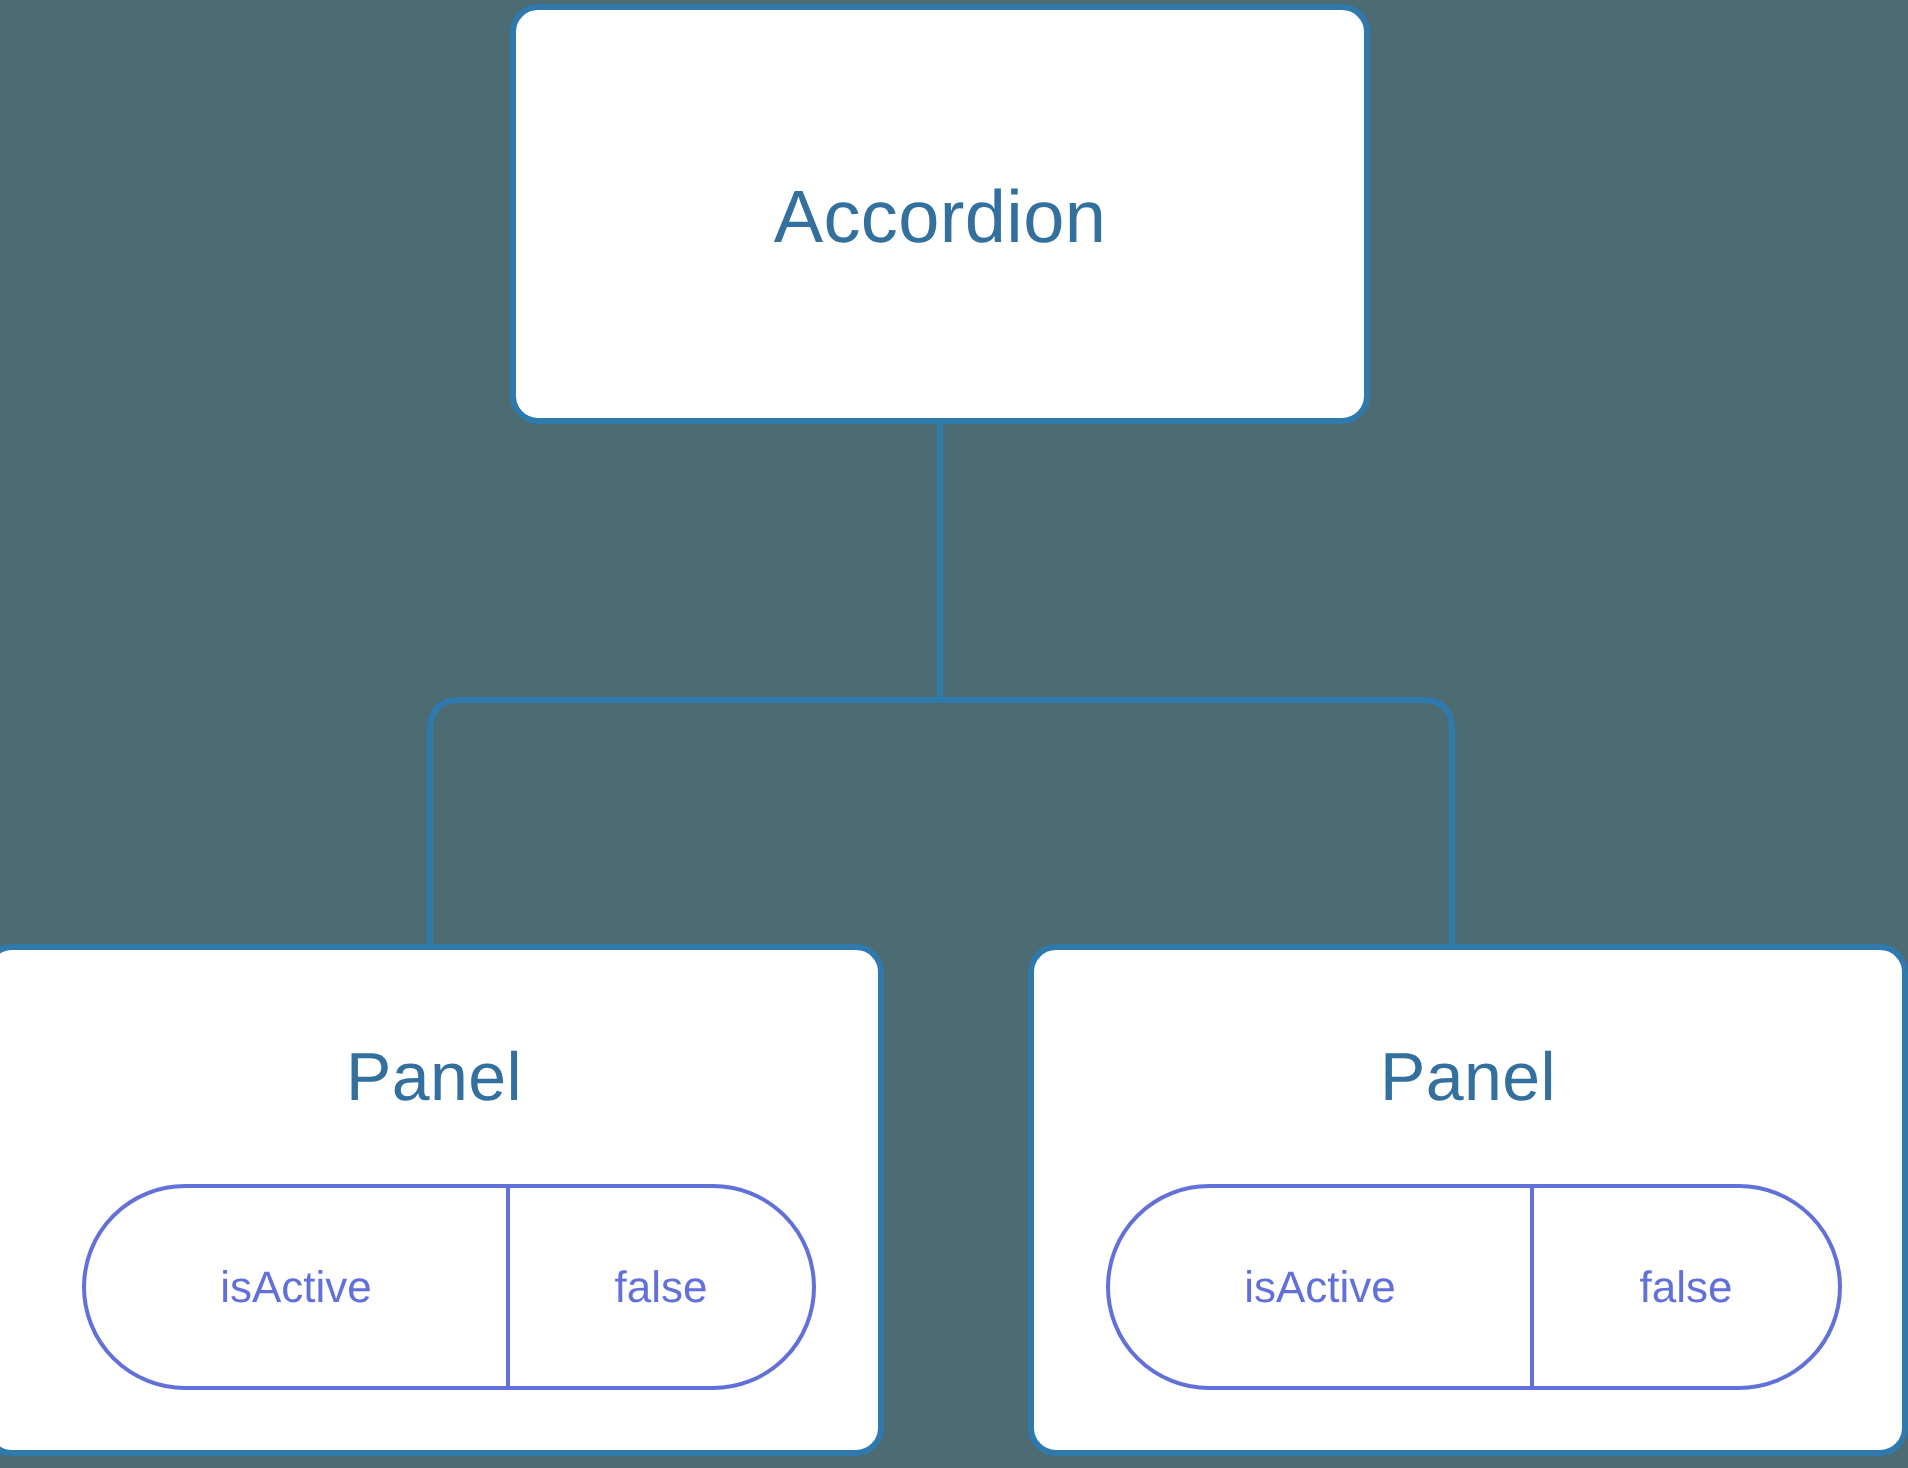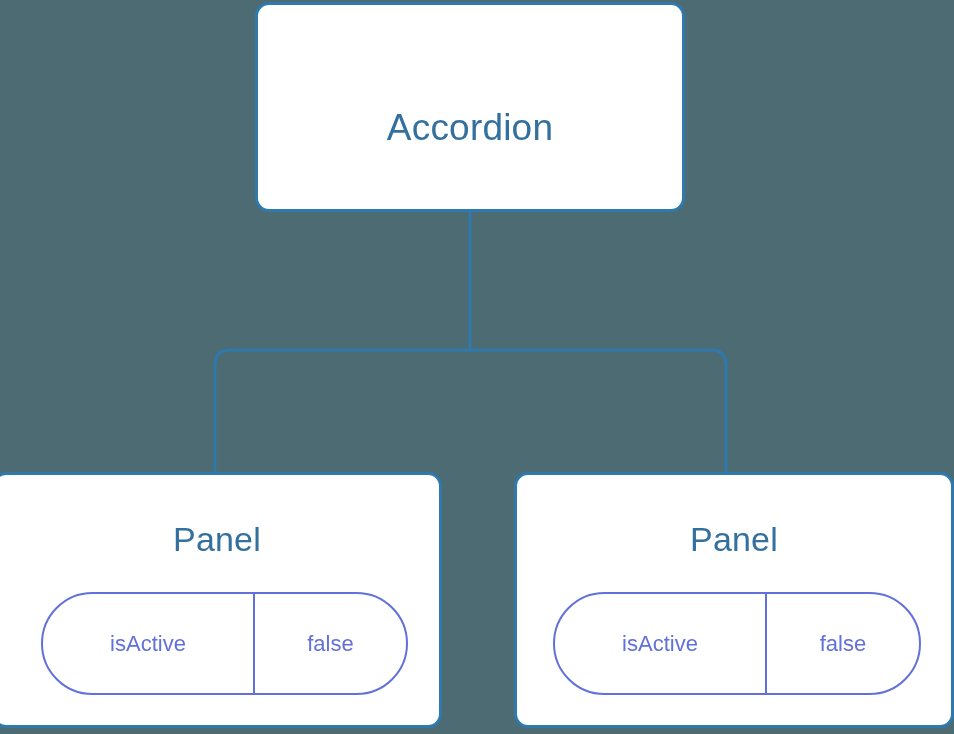--- a/index.html
+++ b/index.html
@@ -56,21 +56,20 @@
     left: 0;
     right: 0;
     text-align: center;
     color: #33709d;
     letter-spacing: 0.2px;
     white-space: nowrap;
   }
   .node-accordion .node-title {
     top: 83px;
     font-size: 37px;
-    margin-top: 19px;
   }
   .node-panel-left .node-title {
     top: 45px;
     font-size: 34px;
   }
   .node-panel-right .node-title {
     top: 45px;
     font-size: 34px;
   }
   .prop-pill {

